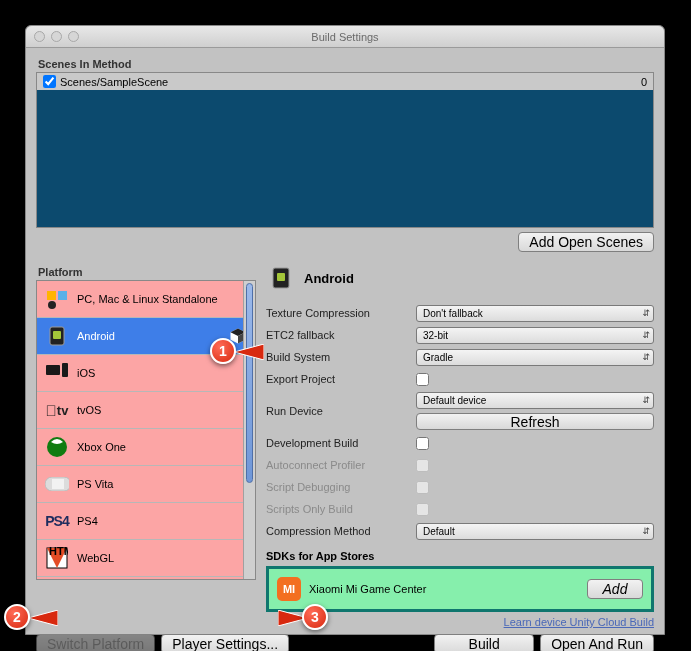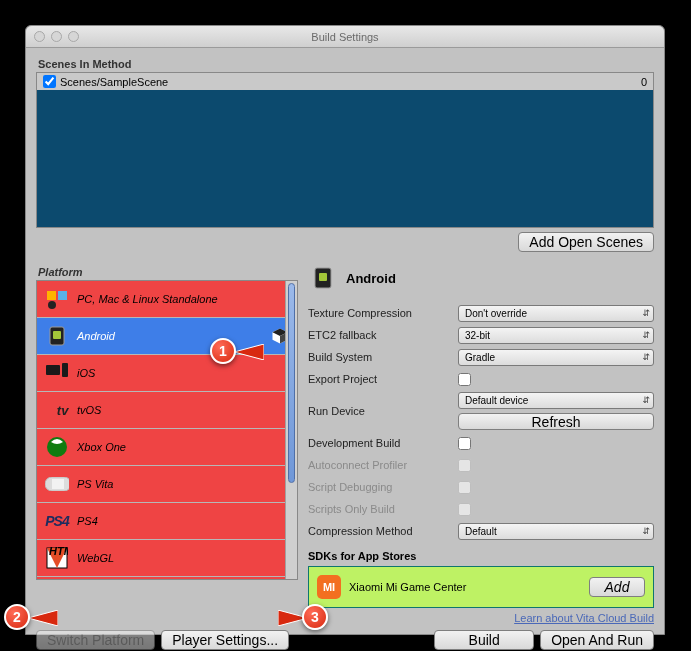--- a/index.html
+++ b/index.html
@@ -10,42 +10,42 @@
   .traffic span { width: 11px; height: 11px; border-radius: 50%; background: #d6d6d6; border: 1px solid #a8a8a8; display: block; }
   .content { padding: 6px 10px 10px 10px; }
   .section-label { font-weight: bold; font-size: 11px; color: #333; margin: 4px 0 2px 2px; }
   .scenes-box { background: #0c4a6e; border: 1px solid #888; height: 156px; position: relative; }
   .scene-row { display: flex; align-items: center; padding: 2px 6px; background: #c9c9c9; }
   .scene-row input { margin-right: 4px; }
   .scene-index { margin-left: auto; }
   .btn { background: linear-gradient(#f2f2f2,#d9d9d9); border: 1px solid #7f7f7f; border-radius: 4px; padding: 2px 10px; font-size: 14px; cursor: pointer; height: 20px; line-height: 14px; }
   .btn-row-right { display: flex; justify-content: flex-end; margin-top: 4px; gap: 6px; }
   .lower { display: flex; gap: 10px; margin-top: 10px; }
-  .platform-col { width: 262px; font-style: italic; }
-  .platform-list { background: #ef4444; border: 1px solid #888; height: 300px; position: relative; overflow: hidden; }
+  .platform-col { width: 220px; }
+  .platform-list { background: #fca5a5; border: 1px solid #888; height: 300px; position: relative; overflow: hidden; }
   .platform-item { display: flex; align-items: center; height: 37px; padding: 0 8px; border-bottom: 1px solid #b7b7b7; gap: 8px; }
   .platform-item.selected { background: #3e7ee8; color: #fff; }
   .platform-item .picon { width: 24px; height: 24px; display: flex; align-items: center; justify-content: center; font-size: 14px; }
   .unity-cube { margin-left: auto; width: 18px; height: 18px; }
   .scrollbar { position: absolute; right: 0; top: 0; bottom: 0; width: 12px; background: #cfcfcf; border-left: 1px solid #a0a0a0; }
   .scrollbar .thumb { background: linear-gradient(#9bb9ea,#6f97d8); border: 1px solid #4f6fa8; border-radius: 5px; margin: 2px; height: 200px; }
   .settings-col { flex: 1; display: flex; flex-direction: column; }
   .settings-header { display: flex; align-items: center; gap: 10px; padding: 4px 0 12px 4px; }
   .settings-header .picon { width: 24px; height: 24px; }
   .settings-header .plabel { font-weight: bold; font-size: 13px; }
   .field-row { display: flex; align-items: center; margin: 2px 0; min-height: 18px; }
   .field-row .flabel { width: 150px; color: #222; }
   .field-row.disabled .flabel { color: #8a8a8a; }
   .select { flex: 1; height: 17px; background: linear-gradient(#f4f4f4,#dcdcdc); border: 1px solid #7a7a7a; border-radius: 3px; padding: 0 14px 0 6px; position: relative; font-size: 10px; line-height: 15px; overflow: hidden; white-space: nowrap; }
   .select::after { content: "⇵"; position: absolute; right: 3px; top: 0; font-size: 9px; color: #444; }
   .chk { width: 13px; height: 13px; }
   .refresh-row { display: flex; gap: 4px; flex-direction: column; }
   .refresh-row .select { flex: 1; }
   .sdk-title { font-weight: bold; margin: 8px 0 4px 0; }
-  .sdk-box { border: 1px solid #0f766e; background: #bef264; padding: 8px; display: flex; align-items: center; gap: 8px; }
+  .sdk-box { border: 3px solid #0f766e; background: #86efac; padding: 8px; display: flex; align-items: center; gap: 8px; }
   .mi-icon { width: 24px; height: 24px; background: #f36f20; border-radius: 5px; color: #fff; font-weight: bold; display: flex; align-items: center; justify-content: center; font-size: 11px; }
   .sdk-box .btn { margin-left: auto; width: 56px; font-style: italic; }
   .cloud-link { color: #4a68b8; text-decoration: underline; font-size: 11px; text-align: right; margin-top: 4px; cursor: pointer; }
   .bottom-row { display: flex; margin-top: 6px; gap: 6px; align-items: center; }
   .bottom-row .spacer { flex: 1; }
   .bottom-row .btn { min-width: 100px; }
   .callout { position: absolute; width: 26px; height: 26px; background: radial-gradient(circle at 35% 30%, #ff6b57, #d8290f); border: 2px solid #fff; border-radius: 50%; color: #fff; font-weight: bold; display: flex; align-items: center; justify-content: center; font-size: 14px; box-shadow: 0 2px 5px rgba(0,0,0,.5); z-index: 50; }
   
   svg { display: block; }
 </style>
@@ -173,21 +173,21 @@
             <svg width="22" height="24">
                 <rect x="3" y="2" width="16" height="20" rx="2" fill="#222" stroke="#9a9a9a"></rect>
                 <rect x="7" y="7" width="8" height="8" rx="1" fill="#a4c639"></rect>
               </svg>
           </span>
           <span class="plabel">Android</span>
         </div>
 
         <div class="field-row">
           <span class="flabel">Texture Compression</span>
-          <div class="select">Don't override</div>
+          <div class="select">Don't fallback</div>
         </div>
         <div class="field-row">
           <span class="flabel">ETC2 fallback</span>
           <div class="select">32-bit</div>
         </div>
         <div class="field-row">
           <span class="flabel">Build System</span>
           <div class="select">Gradle</div>
         </div>
         <div class="field-row">
@@ -221,21 +221,21 @@
           <span class="flabel">Compression Method</span>
           <div class="select">Default</div>
         </div>
 
         <div class="sdk-title">SDKs for App Stores</div>
         <div class="sdk-box">
           <div class="mi-icon">MI</div>
           <span>Xiaomi Mi Game Center</span>
           <button class="btn">Add</button>
         </div>
-        <div class="cloud-link">Learn about Vita Cloud Build</div>
+        <div class="cloud-link">Learn device Unity Cloud Build</div>
       </div>
     </div>
 
     <div class="bottom-row">
       <button class="btn" style="opacity:.55;" disabled="">Switch Platform</button>
       <button class="btn">Player Settings...</button>
       <div class="spacer"></div>
       <button class="btn">Build</button>
       <button class="btn">Open And Run</button>
     </div>

